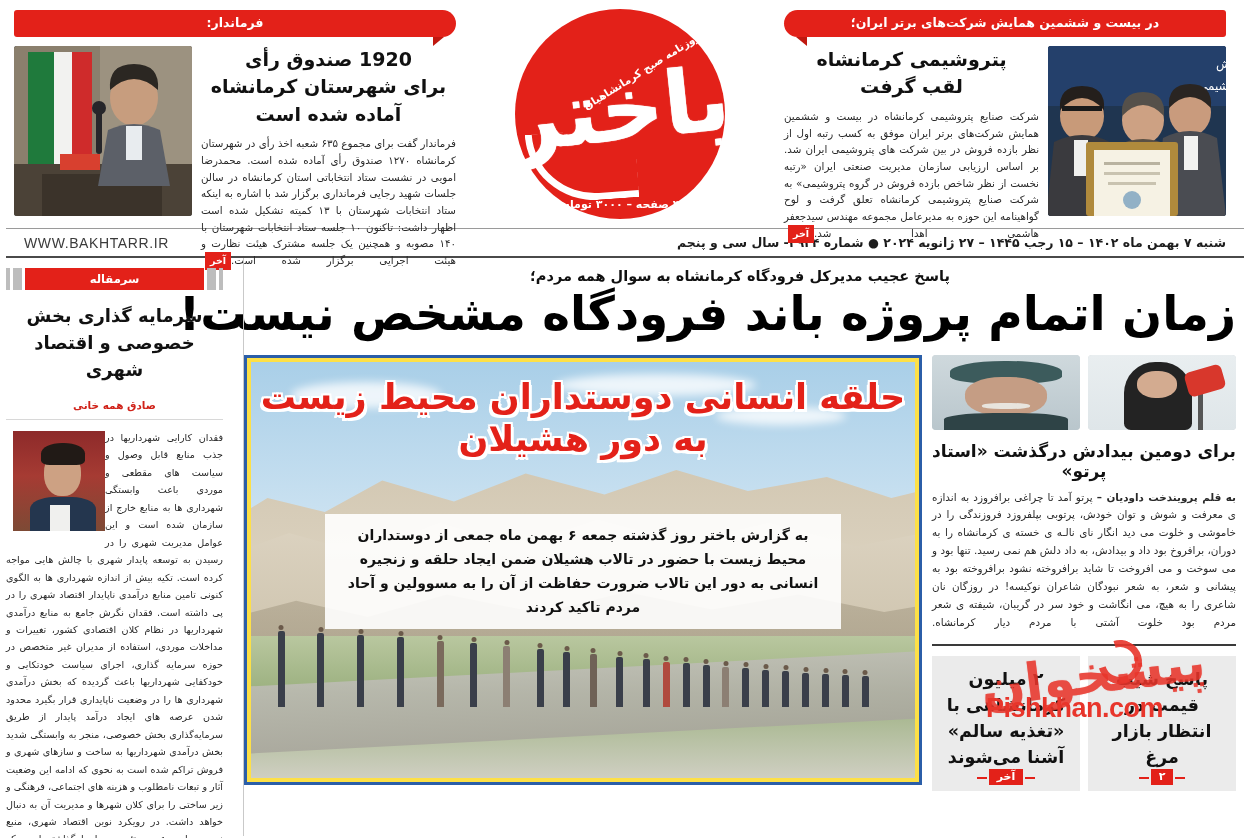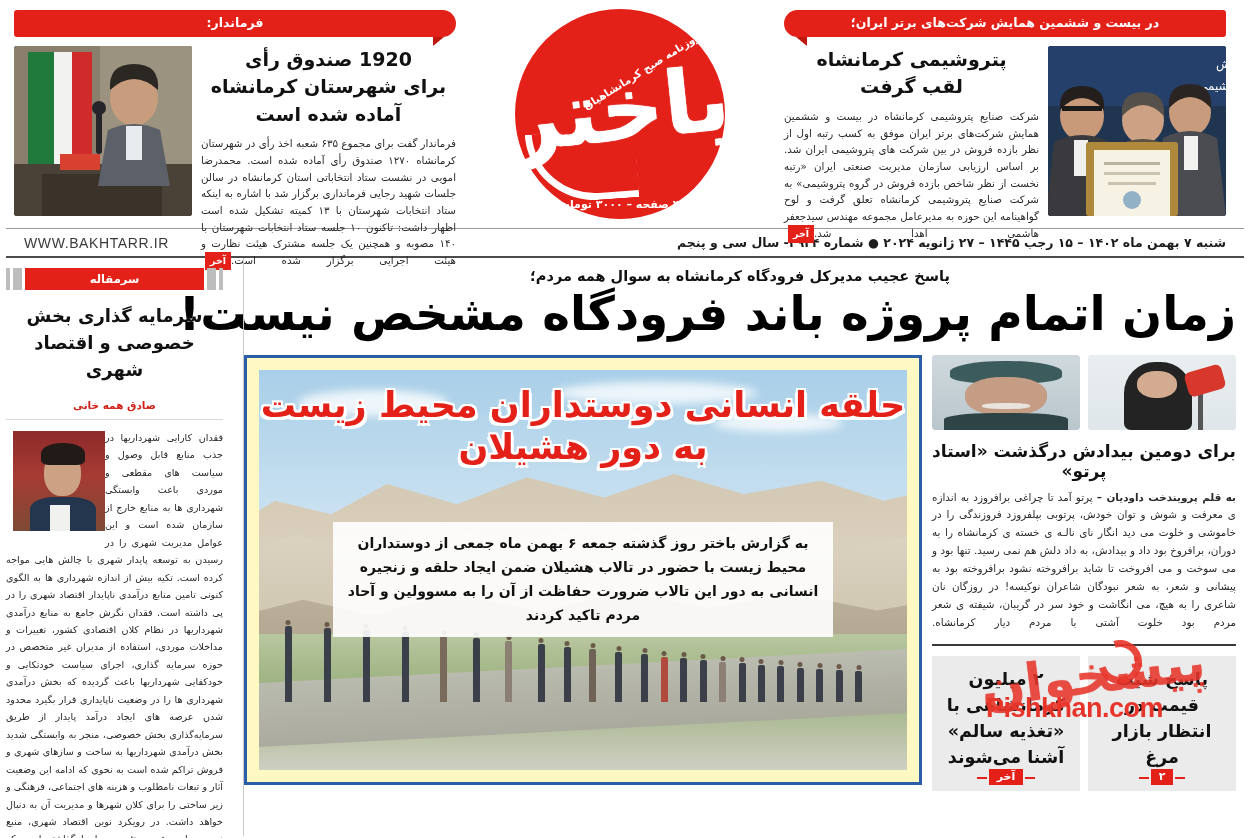--- a/index.html
+++ b/index.html
@@ -253,22 +253,22 @@
   .lead-row {
     display: flex;
     flex-direction: row;
     margin-top: 14px;
     gap: 10px;
     height: 436px;
   }
   .lead-photo-box {
     flex: 0 0 678px;
     border: 3px solid #2b5ea8;
-    padding: 12px;
-    background: #fef9c3;
+    padding: 4px;
+    background: #fde047;
     position: relative;
     height: 430px;
   }
   .lead-photo {
     width: 100%; height: 100%;
     position: relative;
     overflow: hidden;
   }
 
   

